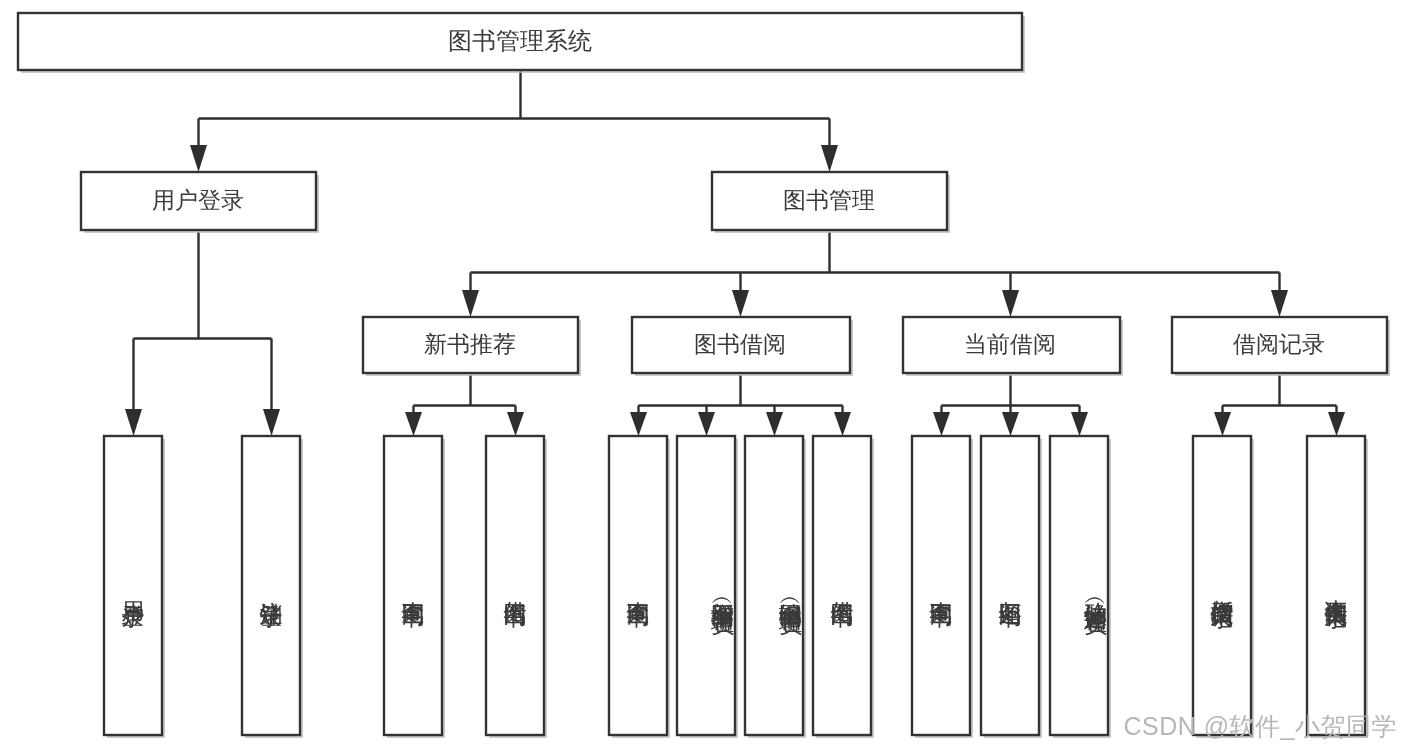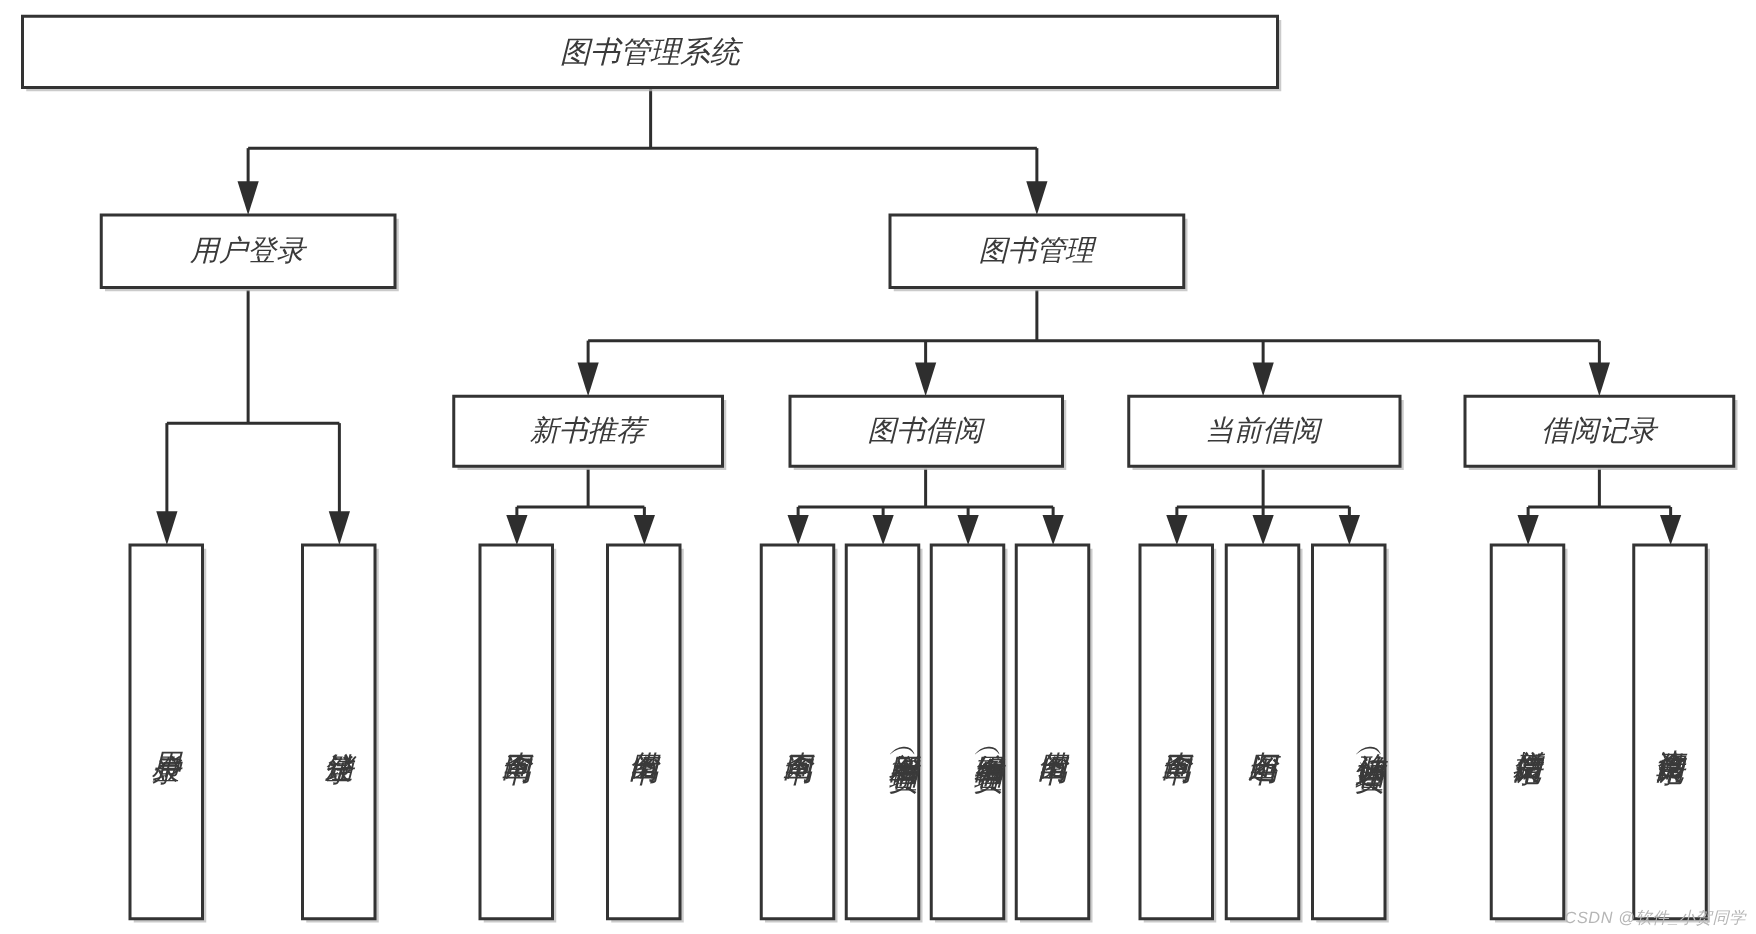--- a/index.html
+++ b/index.html
@@ -10,21 +10,20 @@
   }
   body {
     font-family: "Liberation Sans", "DejaVu Sans", sans-serif;
   }
   #diagram-root {
     position: relative;
     width: 1405px;
     height: 747px;
     background: #ffffff;
     overflow: hidden;
-    font-style: italic;
   }
   svg.diagram-canvas {
     position: absolute;
     left: 0;
     top: 0;
     width: 1405px;
     height: 747px;
     display: block;
   }
   .node-box {
@@ -68,21 +67,21 @@
     letter-spacing: 1.5px;
     white-space: nowrap;
     pointer-events: none;
     text-align: center;
   }
   .watermark {
     position: absolute;
     right: 8px;
     bottom: 4px;
     font-family: "Liberation Sans", "DejaVu Sans", sans-serif;
-    font-size: 13px;
+    font-size: 25px;
     color: #b6b6b6;
     letter-spacing: 0.5px;
     user-select: none;
     white-space: nowrap;
   }
 </style>
 </head>
 <body>
 
 <div id="diagram-root">

